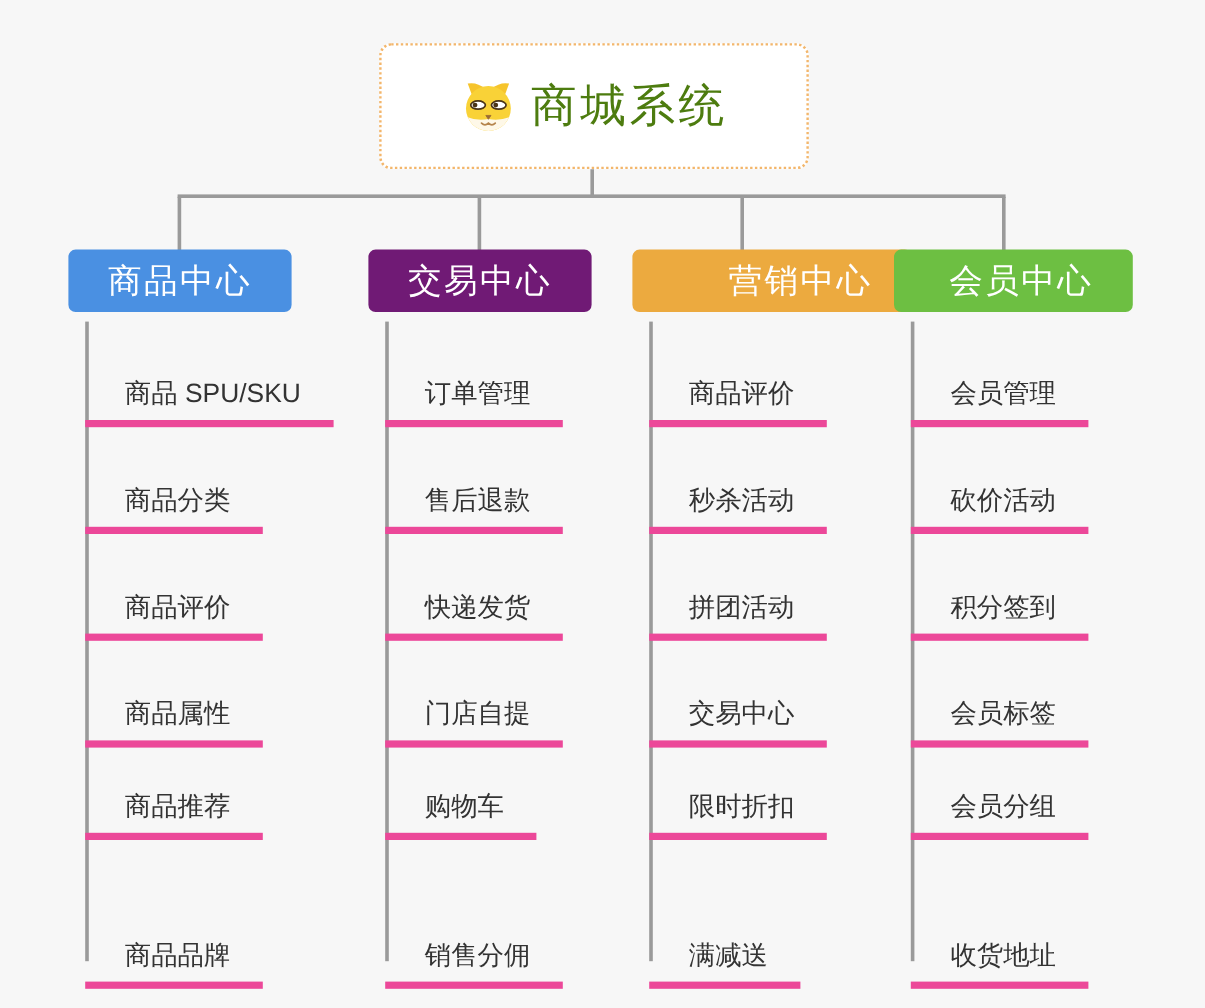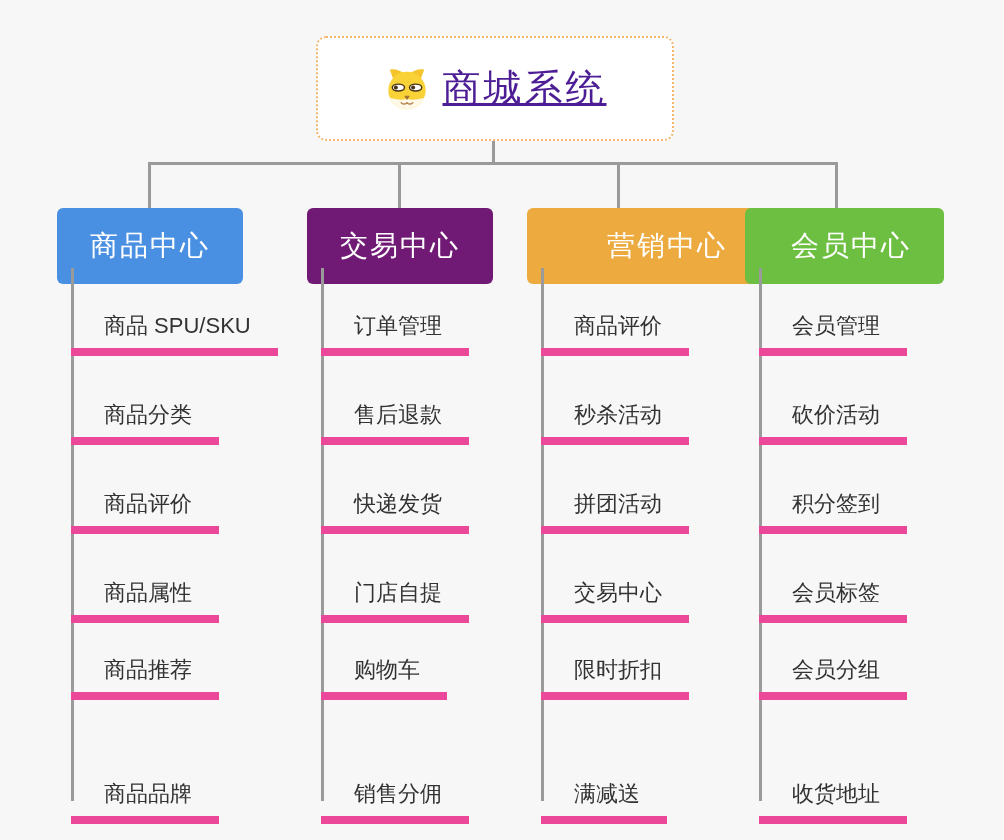--- a/index.html
+++ b/index.html
@@ -19,28 +19,28 @@
     position:absolute;left:316px;top:36px;width:358px;height:105px;
     background:#ffffff;border:2px dotted #f3b66b;border-radius:10px;
     box-sizing:border-box;display:flex;align-items:center;justify-content:center;gap:13px;
   }
   .root-title{font-size:38px;letter-spacing:3px;font-weight:400;}
   .dog{width:46px;height:46px;display:inline-block;flex:0 0 auto;}
   
   .branch{position:absolute;top:208px;width:186px;}
   .b0{left:57px}.b1{left:307px}.b2{left:527px}.b3{left:745px}
   .hdr{
-    position:absolute;left:0;top:0;width:186px;height:76px;border-radius:6px;
+    position:absolute;left:0;top:0;width:186px;height:52px;border-radius:6px;
     color:#ffffff;font-size:28px;letter-spacing:2px;
     display:flex;align-items:center;justify-content:center;
   }
   .trunk{position:absolute;left:14px;top:60px;width:3px;height:533px;background:#9a9a9a;}
   .leaf{
     position:absolute;left:14px;height:44px;box-sizing:border-box;
-    border-bottom:8px solid #ec4899;
+    border-bottom:6px solid #ec4899;
     padding:0 27px 7px 33px;
     font-size:22px;color:#333333;white-space:nowrap;
     display:flex;align-items:flex-end;
   }
   .r0{top:104px}.r1{top:193px}.r2{top:282px}.r3{top:371px}.r4{top:448px}.r5{top:572px}
 </style>
 </head>
 <body>
 
 <div class="line stub"></div>
@@ -65,21 +65,21 @@
       <g stroke="#4a3418" stroke-width="2" fill="#ffffff">
         <ellipse cx="20" cy="30" rx="8.5" ry="4.8"></ellipse>
         <ellipse cx="44" cy="30" rx="8.5" ry="4.8"></ellipse>
       </g>
       <circle cx="16.5" cy="30" r="2.8" fill="#4a3418"></circle>
       <circle cx="40.5" cy="30" r="2.8" fill="#4a3418"></circle>
       <path d="M29 42 h6 l-3 4.5 z" fill="#9c6b33" stroke="#9c6b33" stroke-linejoin="round"></path>
       <path d="M24 51 Q28 55 32 51 Q36 55 40 51" stroke="#b5854d" stroke-width="2" fill="none" stroke-linecap="round"></path>
     </svg>
   </span>
-  <span class="root-title" style="color: #4c1d95; text-decoration: underline;">商城系统</span>
+  <span class="root-title" style="color: #4d7c0f;">商城系统</span>
 </div>
 
 <div class="branch b0">
   <div class="hdr" style="background-color: rgb(74, 144, 226);">商品中心</div>
   <div class="trunk"></div>
   <div class="leaf r0">商品 SPU/SKU</div>
   <div class="leaf r1">商品分类</div>
   <div class="leaf r2">商品评价</div>
   <div class="leaf r3">商品属性</div>
   <div class="leaf r4">商品推荐</div>

